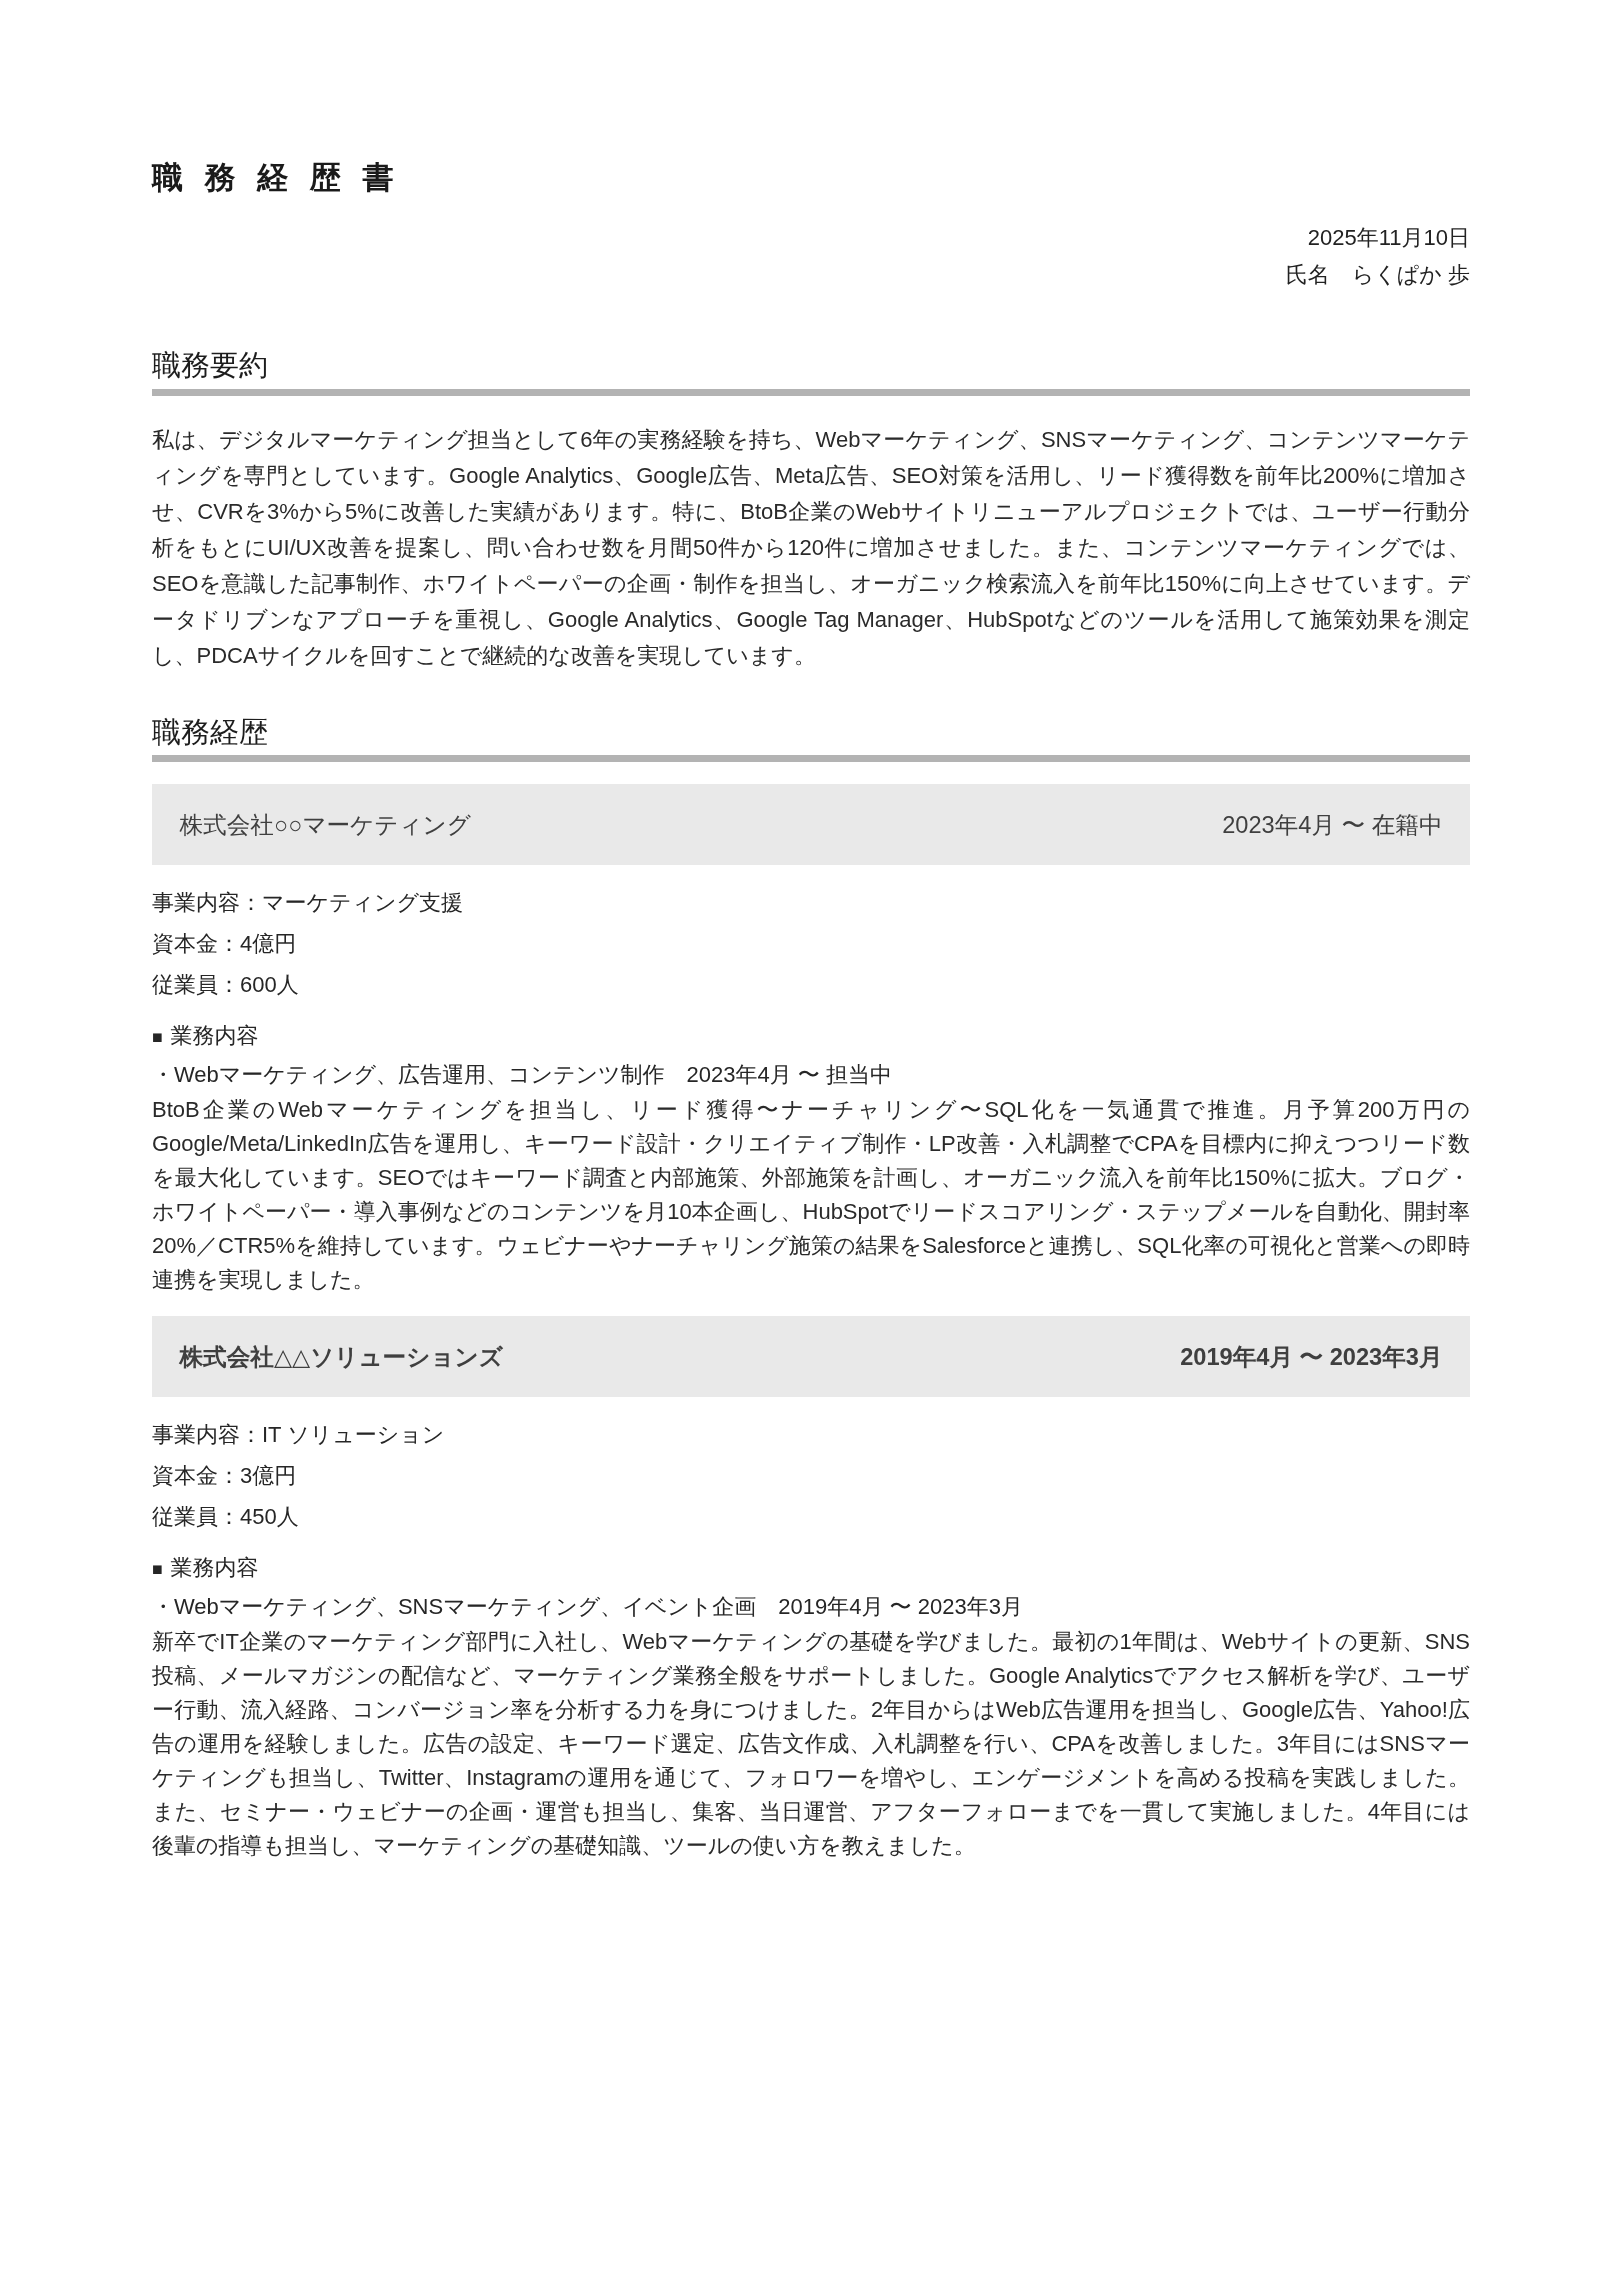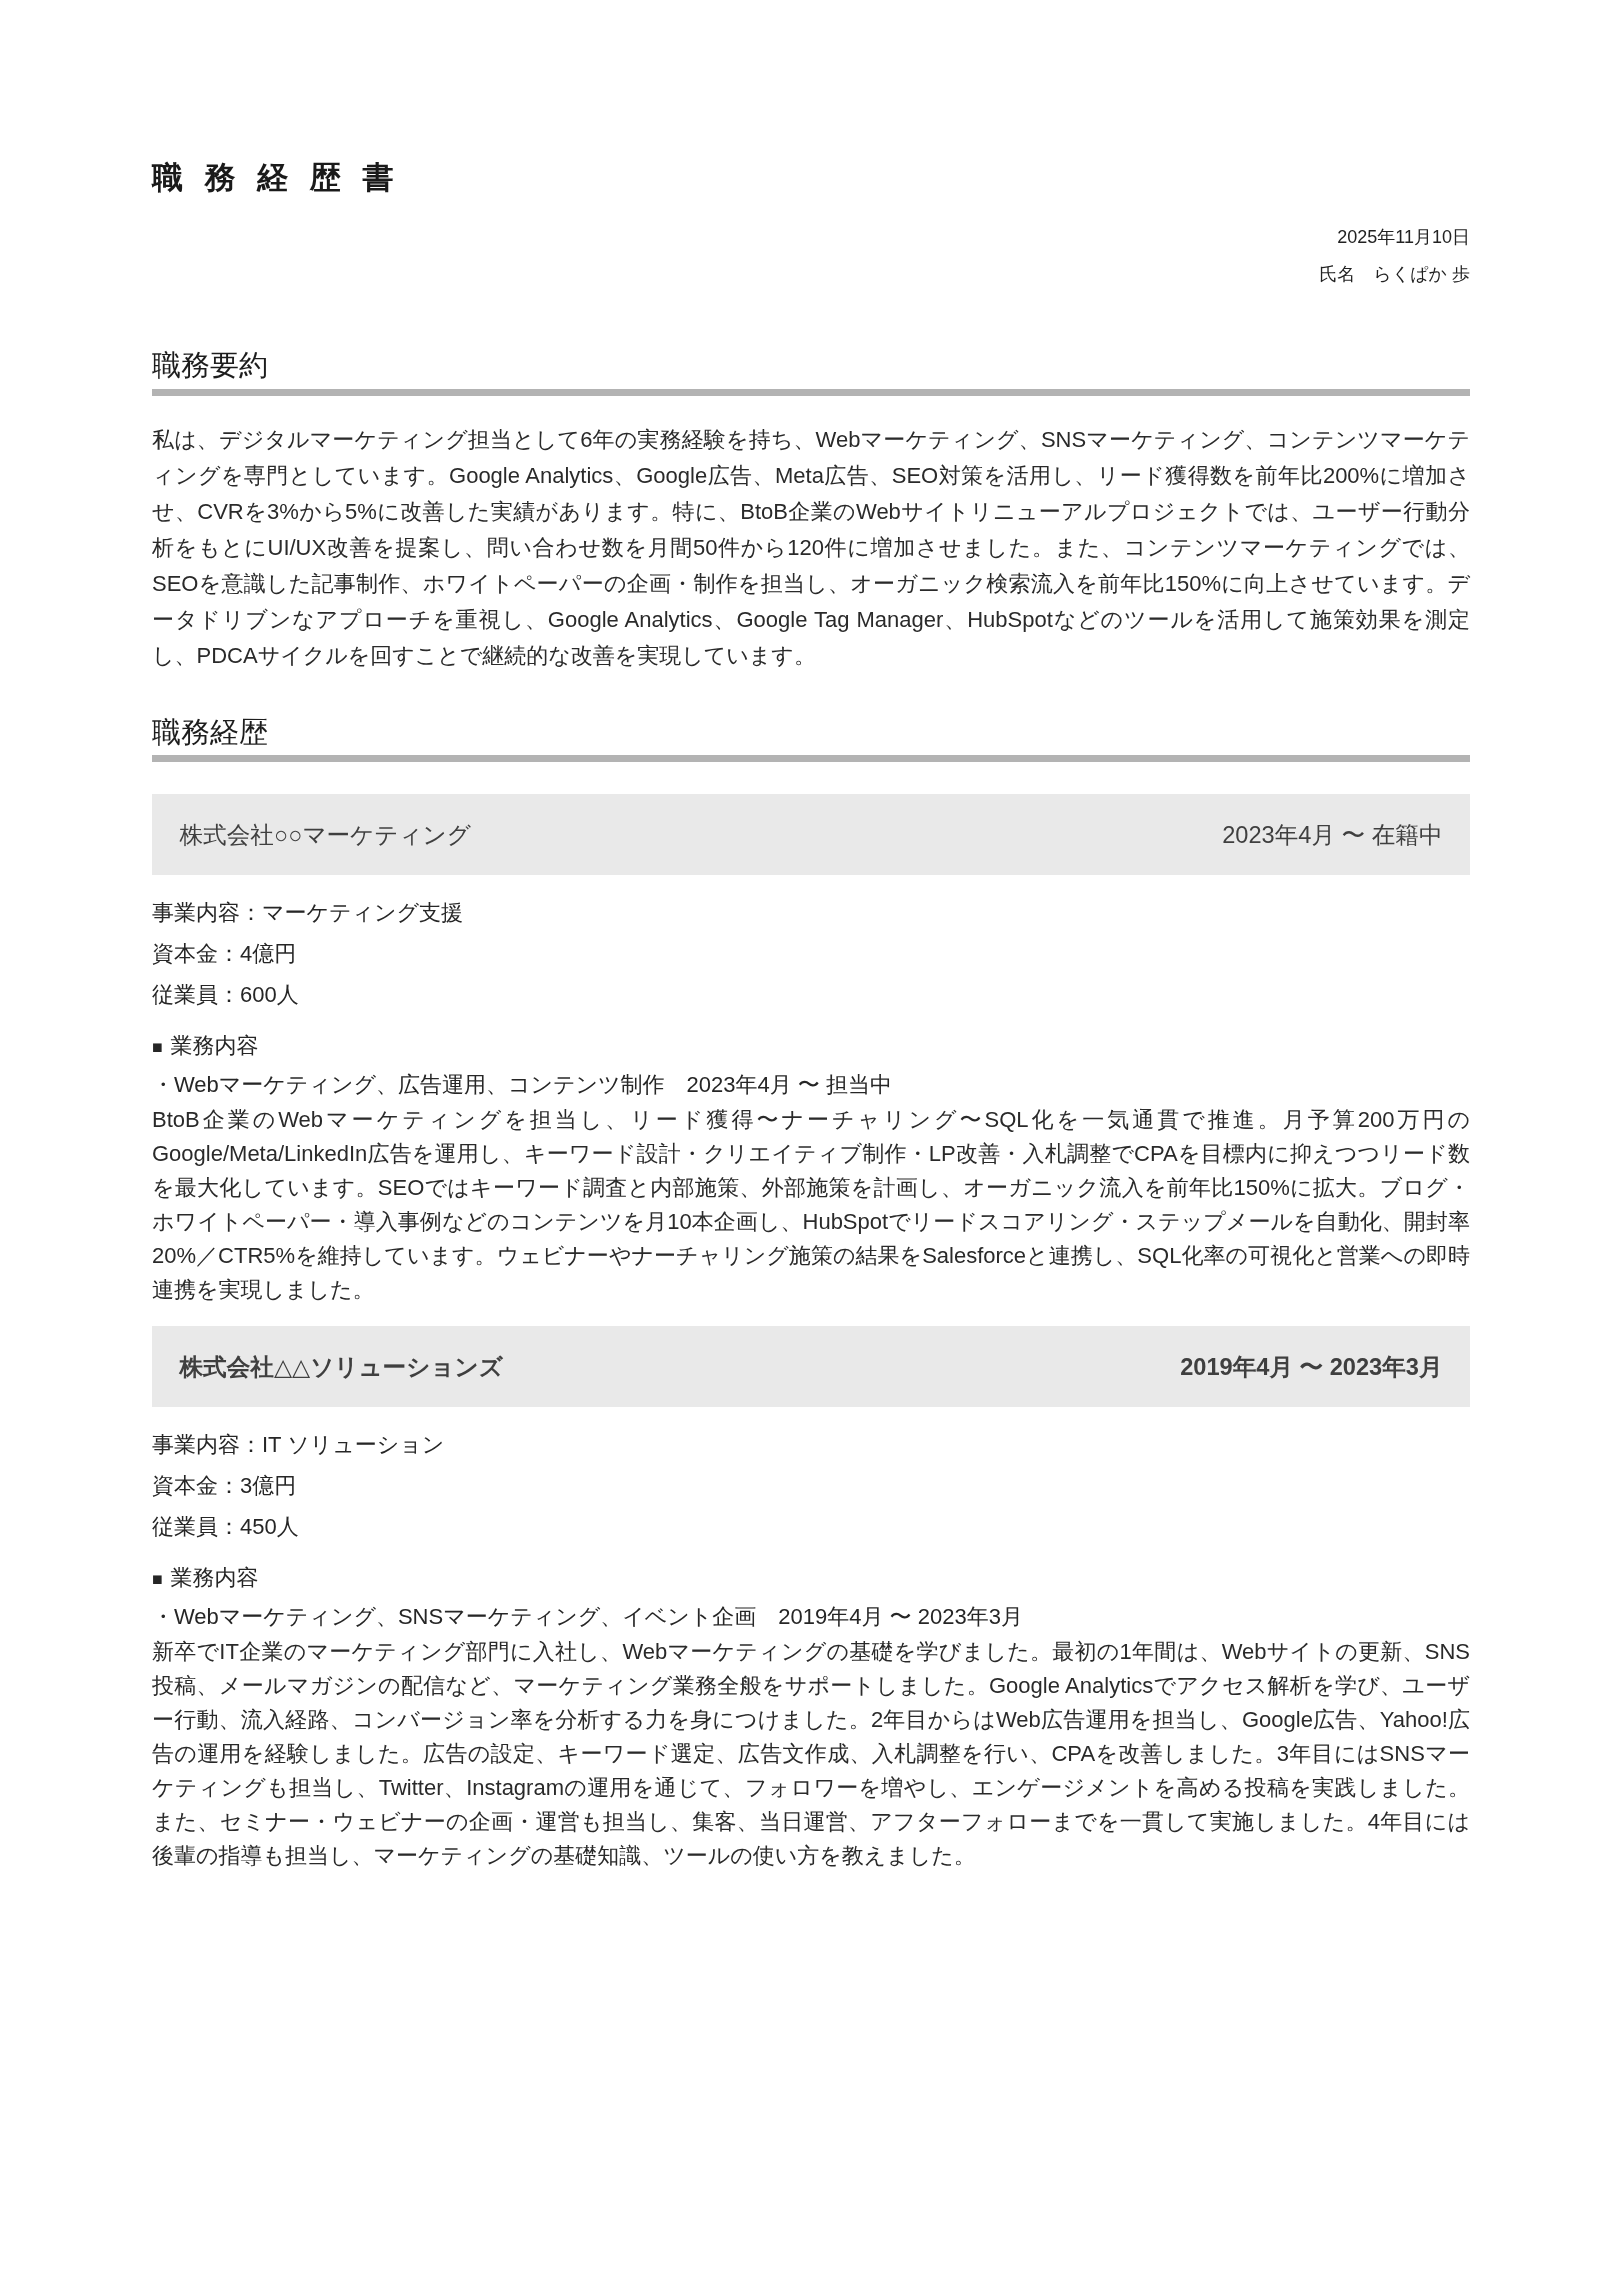--- a/index.html
+++ b/index.html
@@ -27,21 +27,21 @@
     text-align: left;
     font-size: 31px;
     line-height: 1.0;
     font-weight: bold;
     letter-spacing: 6.5px;
     color: #1a1a1a;
   }
   .header-meta {
     margin-top: 26px;
     text-align: right;
-    font-size: 18px;
+    font-size: 22px;
     line-height: 37px;
     color: #222222;
   }
   .section-heading {
     font-size: 29px;
     line-height: 34px;
     font-weight: normal;
     color: #1d1d1d;
   }
   .section-heading.summary { margin-top: 55px; }
@@ -52,21 +52,21 @@
     background: #b3b3b3;
   }
   .summary-body {
     margin-top: 26px;
     font-size: 22px;
     line-height: 36px;
     color: #2a2a2a;
     text-align: justify;
   }
   .company-header {
-    margin-top: 32px;
+    margin-top: 22px;
     height: 81px;
     background: #e9e9e9;
     display: flex;
     justify-content: space-between;
     align-items: center;
     padding: 0 27.5px;
     box-sizing: border-box;
     font-size: 23.6px;
     color: #3f3f3f;
   }

